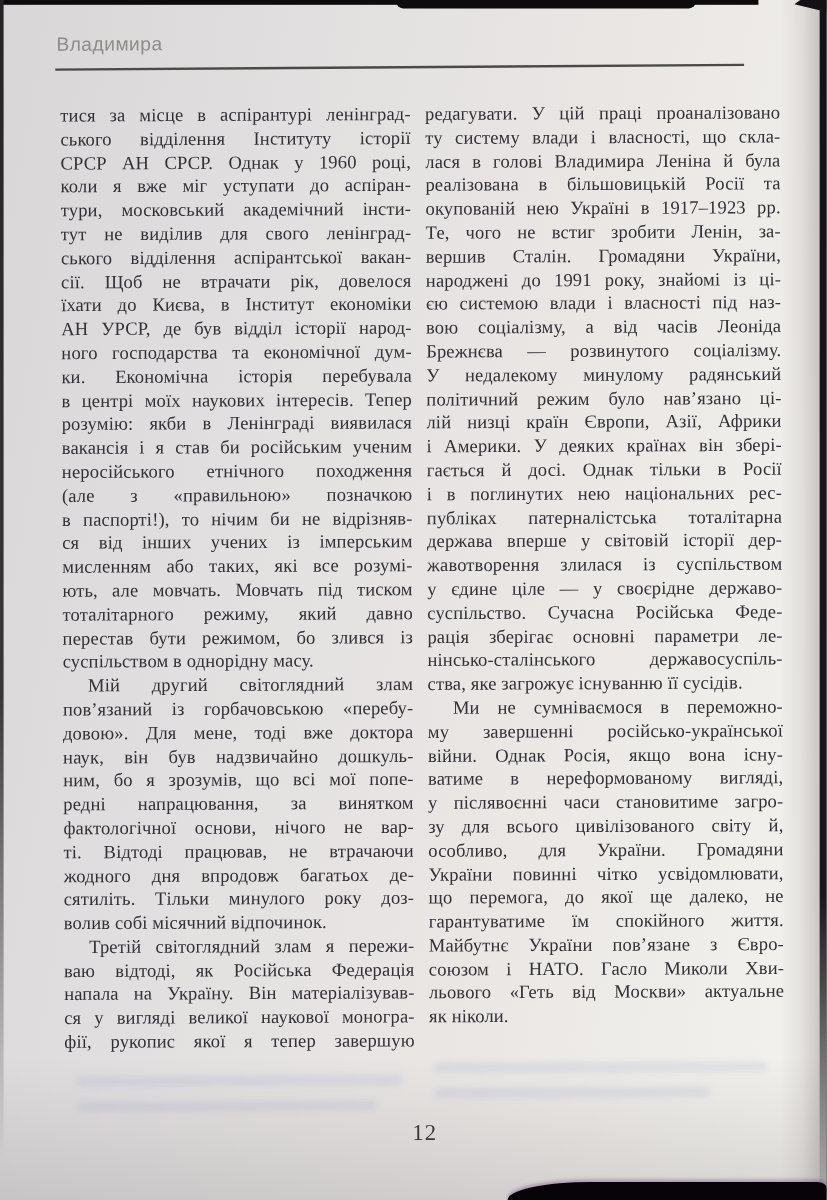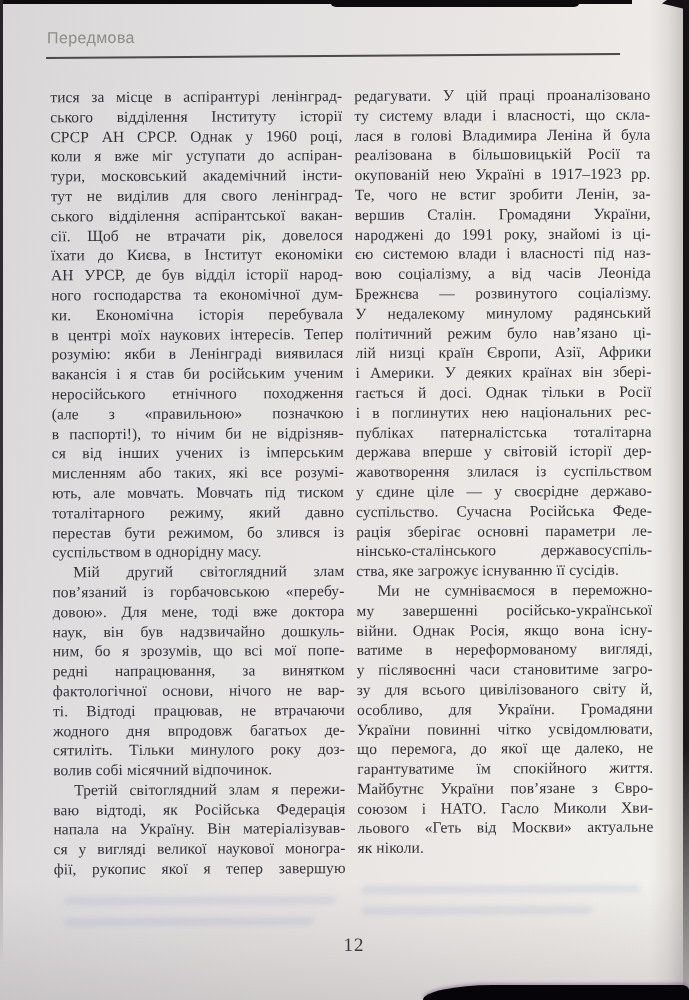--- a/index.html
+++ b/index.html
@@ -76,21 +76,21 @@
     box-shadow:0 -2px 3px rgba(105,55,115,0.38);
   }
 </style>
 </head>
 <body>
 
 <div class="photo">
 
   <div class="page-inner">
 
-    <div class="header-title">Передмова</div>
+    <div class="header-title">Владимира</div>
     <div class="header-rule"></div>
 
     <div class="columns">
       <div class="col col-left">
           <div class="tl">тися за місце в аспірантурі ленінград-</div>
           <div class="tl">ського відділення Інституту історії</div>
           <div class="tl">СРСР АН СРСР. Однак у 1960 році,</div>
           <div class="tl">коли я вже міг уступати до аспіран-</div>
           <div class="tl">тури, московський академічний інсти-</div>
           <div class="tl">тут не виділив для свого ленінград-</div>

